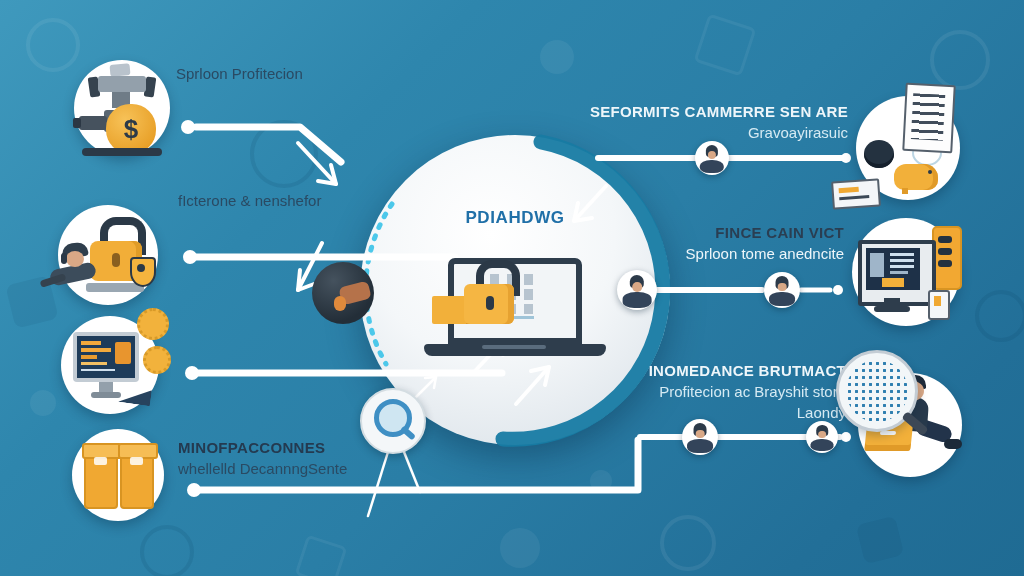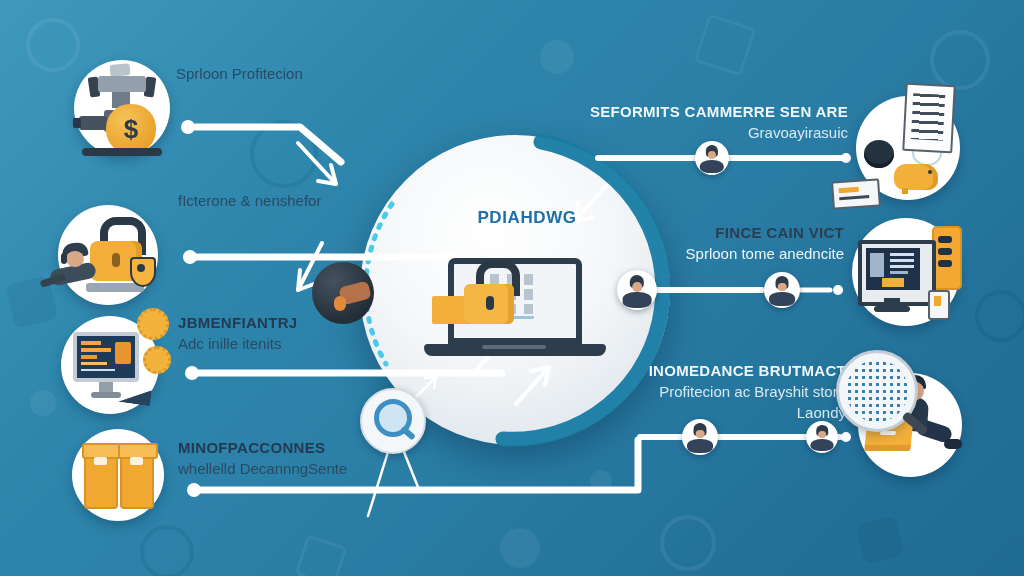--- a/index.html
+++ b/index.html
@@ -14,21 +14,21 @@
   .bgp.ringd{border:4px solid rgba(10,60,90,.12); border-radius:50%;}
   .bgp.dot{background:rgba(255,255,255,.06); border-radius:50%;}
   .bgp.sq{border:3px solid rgba(255,255,255,.06); border-radius:6px; transform:rotate(18deg);}
   .bgp.sqd{background:rgba(10,60,90,.09); border-radius:8px; transform:rotate(-14deg);}
   
   .big-circle{
     position:absolute; left:360px; top:135px; width:310px; height:310px; border-radius:50%;
     background:radial-gradient(circle at 42% 32%, #ffffff 0%, #f4f7f9 45%, #e3e9ee 75%, #d7dfe6 100%);
     box-shadow:0 12px 34px rgba(0,30,55,.35);
   }
-  .center-text{position:absolute; left:372px; top:207px; width:310px; text-align:center; color:#2070a8; z-index:6;}
+  .center-text{position:absolute; left:360px; top:207px; width:310px; text-align:center; color:#2070a8; z-index:6;}
   .center-text .l1{font-size:17px; font-weight:bold; letter-spacing:.6px; line-height:21px;}
   .center-text .l2{font-size:19px; font-weight:bold; letter-spacing:.6px; line-height:24px;}
   
   .laptop{position:absolute; left:424px; top:258px; width:182px; height:104px; z-index:6;}
   .lp-screen{position:absolute; left:24px; top:0; width:122px; height:74px; background:#f2f5f7;
     border:6px solid #2e3d4c; border-radius:7px 7px 0 0;}
   .lp-bldg{position:absolute; left:66px; top:12px; width:44px; height:44px; background-color:#f2f5f7;
     background-image:repeating-linear-gradient(#f2f5f7 0 4px, rgba(0,0,0,0) 4px 15px),
                      repeating-linear-gradient(90deg,#b7c4cf 0 9px, rgba(0,0,0,0) 9px 17px);}
   .lp-box{position:absolute; left:8px; top:38px; width:34px; height:28px; background:#f2b03a; border-right:7px solid #df9a28; border-radius:2px;}
@@ -285,24 +285,20 @@
     <div class="part i3-c2"></div>
     <div class="part i3-c3"></div>
     <div class="part i3-c4"></div>
     <div class="part i3-c5"></div>
     <div class="part i3-panel"></div>
     <div class="part i3-neck"></div>
     <div class="part i3-base"></div>
     <div class="part i3-coin1"></div>
     <div class="part i3-coin2"></div>
     <div class="part i3-wing"></div>
-  </div>
-  <div class="tblock" style="left:178px; top:312px;">
-    <div class="title">JBMENFIANTRJ</div>
-    <div class="sub">Adc inille itenits</div>
   </div>
 
   <div class="lcircle" style="left:72px; top:429px; width:92px; height:92px; overflow:visible;">
     <div class="part i4-c1"></div>
     <div class="part i4-cap1"></div>
     <div class="part i4-n1"></div>
     <div class="part i4-c2"></div>
     <div class="part i4-cap2"></div>
     <div class="part i4-n2"></div>
   </div>

